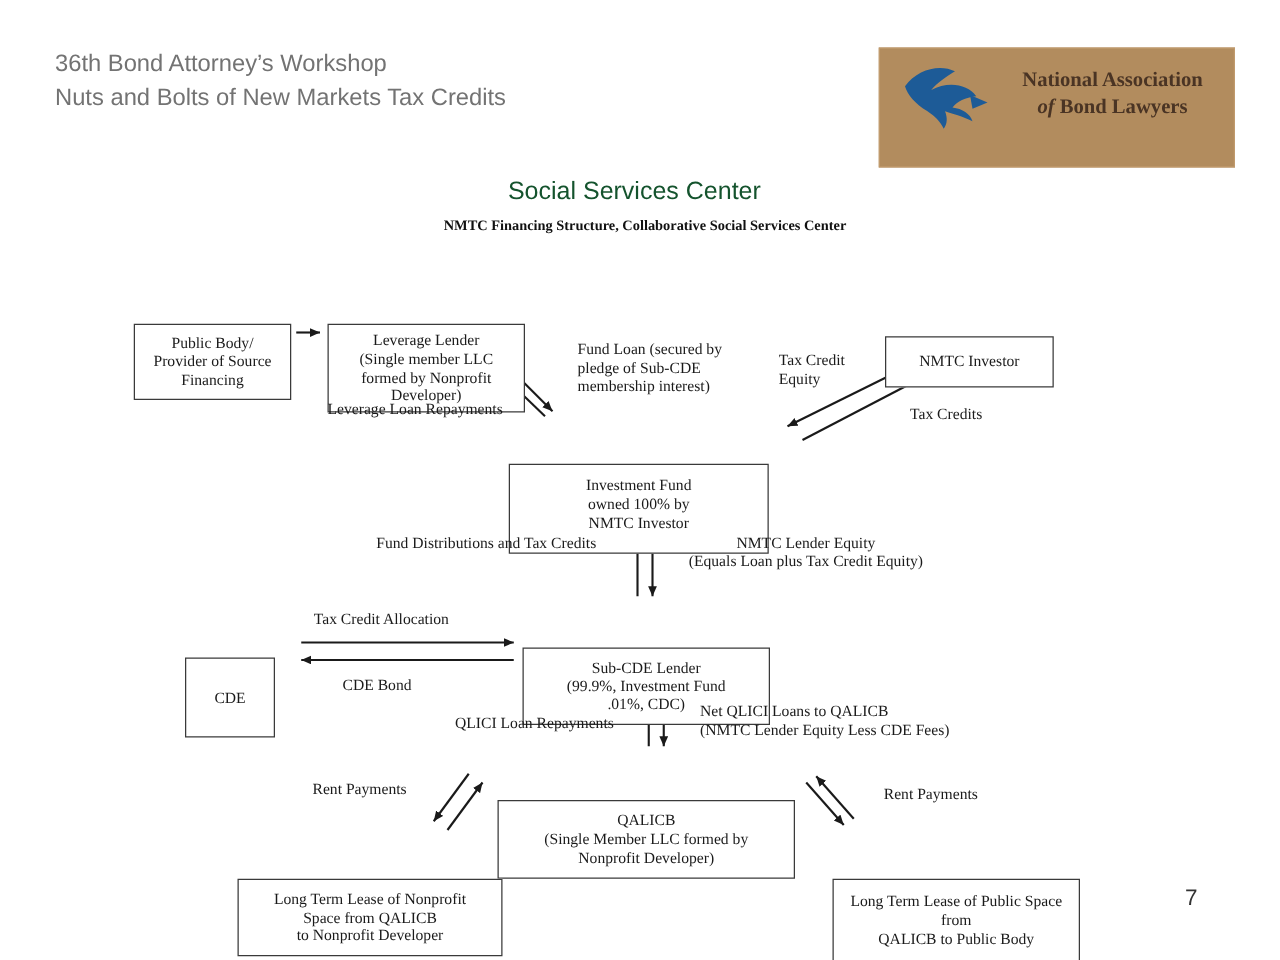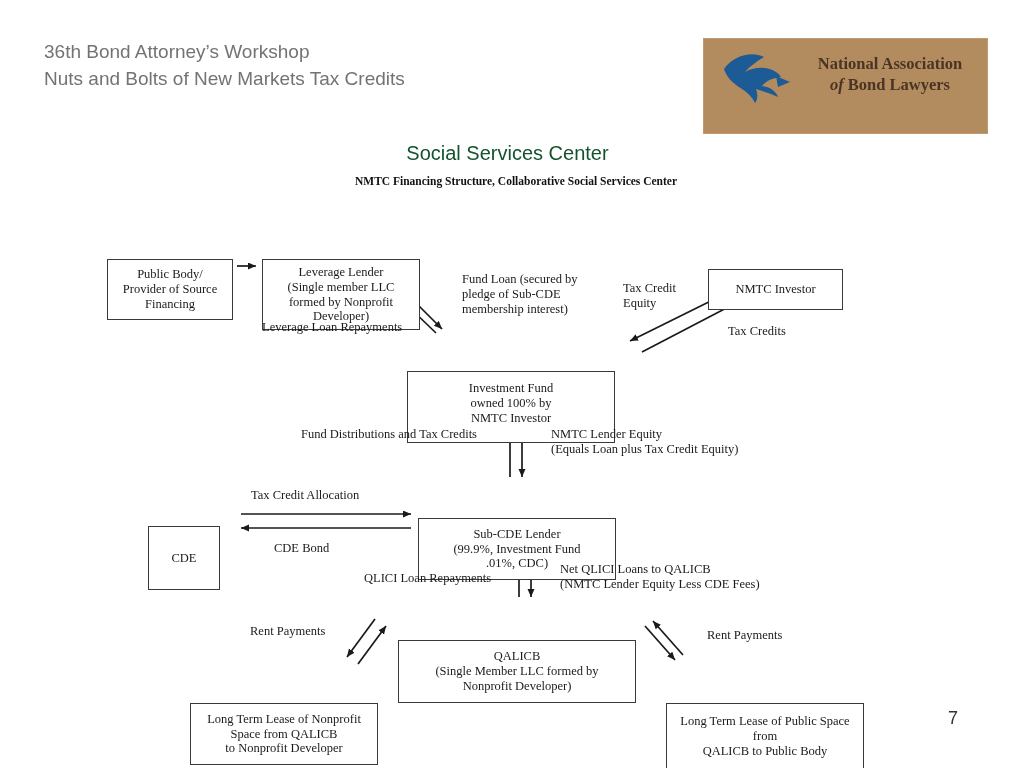--- a/index.html
+++ b/index.html
@@ -105,36 +105,36 @@
   <div class="dbox top-align" style="left:407px;top:339px;width:208px;height:72px;">Investment Fund
 owned 100% by
 NMTC Investor</div>
   <div class="dbox" style="left:148px;top:494px;width:72px;height:64px;">CDE</div>
   <div class="dbox" style="left:418px;top:486px;width:198px;height:62px;">Sub-CDE Lender
 (99.9%, Investment Fund
 .01%, CDC)</div>
   <div class="dbox" style="left:398px;top:608px;width:238px;height:63px;">QALICB
 (Single Member LLC formed by
 Nonprofit Developer)</div>
-  <div class="dbox" style="left:190px;top:671px;width:188px;height:62px;">Long Term Lease of Nonprofit
+  <div class="dbox" style="left:190px;top:671px;width:212px;height:62px;">Long Term Lease of Nonprofit
 Space from QALICB
 to Nonprofit Developer</div>
   <div class="dbox" style="left:666px;top:671px;width:198px;height:67px;">Long Term Lease of Public Space
 from
 QALICB to Public Body</div>
 
   <div class="dlabel" style="left:428px;top:272px;margin-left:34px;">Fund Loan (secured by
 pledge of Sub-CDE
 membership interest)</div>
   <div class="dlabel" style="left:262px;top:320px;">Leverage Loan Repayments</div>
   <div class="dlabel" style="left:623px;top:281px;font-family:Liberation Serif, serif;">Tax Credit
 Equity</div>
   <div class="dlabel" style="left:728px;top:324px;">Tax Credits</div>
   <div class="dlabel" style="left:301px;top:427px;">Fund Distributions and Tax Credits</div>
-  <div class="dlabel" style="left:551px;top:427px;">NMTC Lender Equity
+  <div class="dlabel" style="left:551px;top:427px;text-align:center;">NMTC Lender Equity
 (Equals Loan plus Tax Credit Equity)</div>
   <div class="dlabel" style="left:251px;top:488px;">Tax Credit Allocation</div>
   <div class="dlabel" style="left:274px;top:541px;">CDE Bond</div>
   <div class="dlabel" style="left:364px;top:571px;">QLICI Loan Repayments</div>
   <div class="dlabel" style="left:560px;top:562px;">Net QLICI Loans to QALICB
 (NMTC Lender Equity Less CDE Fees)</div>
   <div class="dlabel" style="left:250px;top:624px;">Rent Payments</div>
   <div class="dlabel" style="left:707px;top:628px;">Rent Payments</div>
 
   <div class="page-number">7</div>

